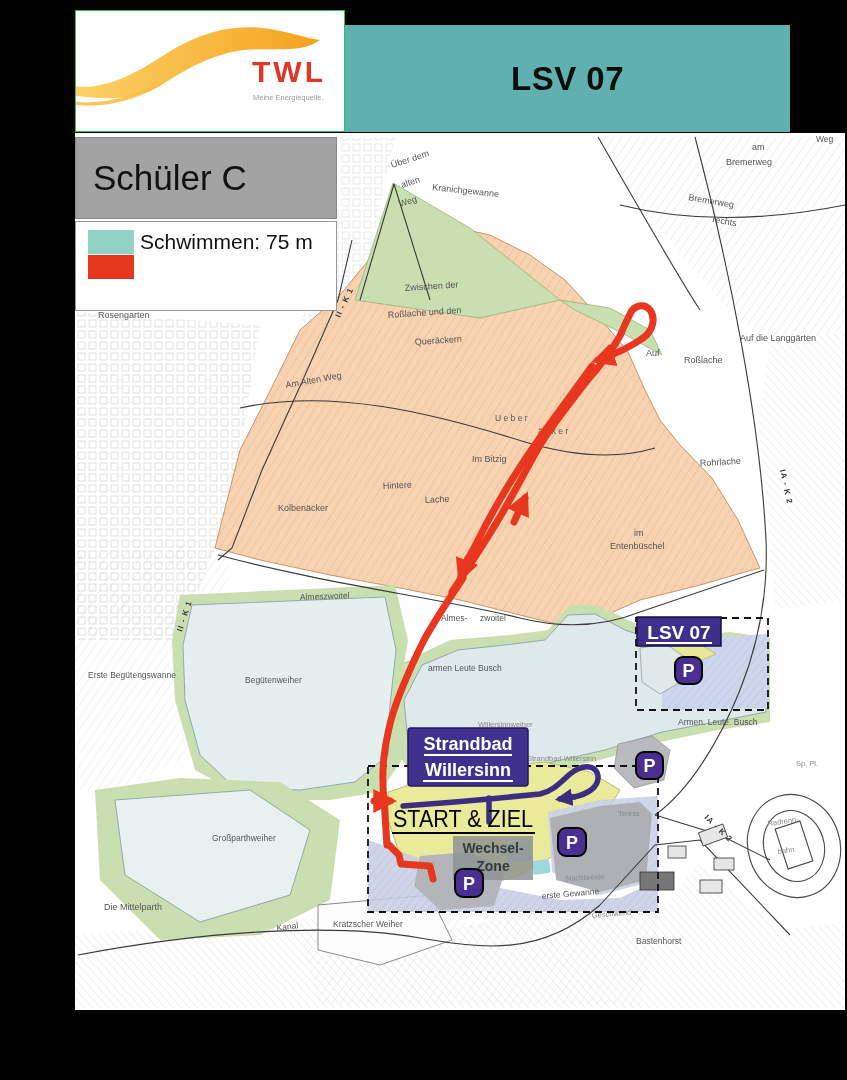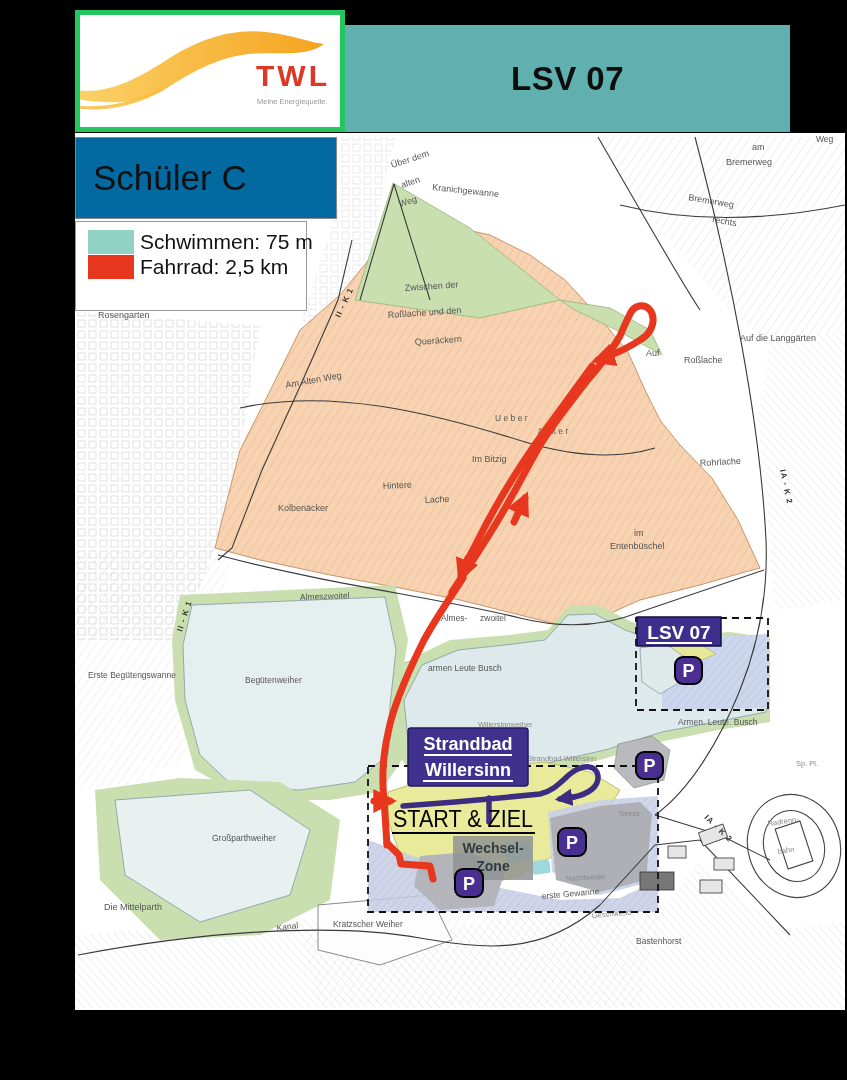--- a/index.html
+++ b/index.html
@@ -1,44 +1,44 @@
 <!DOCTYPE html>
 <html><head>
 <meta charset="utf-8">
 <style>
   html,body{margin:0;padding:0;background:#000;}
   .page{position:relative;width:847px;height:1080px;background:#000;overflow:hidden;
         font-family:"Liberation Sans",sans-serif;}
   
   .hdr-white{position:absolute;left:75px;top:10px;width:270px;height:122px;background:#fff;
-             border:5px solid #22c55e;box-sizing:border-box;overflow:hidden;}
+             border:1px solid #22c55e;box-sizing:border-box;overflow:hidden;}
   .hdr-white svg{position:absolute;left:0;top:0;}
   .twl-brand{position:absolute;left:176px;top:44px;font-size:30px;font-weight:bold;
              color:#dd3726;letter-spacing:3px;}
   .twl-tagline{position:absolute;left:177px;top:82px;font-size:7.5px;color:#9a9a9a;text-align:center;}
   .hdr-teal{position:absolute;left:345px;top:25px;width:445px;height:107px;background:#5fb0ae;
             display:flex;flex-direction:column;justify-content:center;text-align:center;}
   .hdr-teal .t1,.hdr-teal .t2{font-weight:bold;color:#0d0d0d;font-size:33px;line-height:1.2;letter-spacing:.5px;}
   
   .map{position:absolute;left:75px;top:133px;width:770px;height:877px;background:#fff;}
   .map svg{display:block;}
   text{font-family:"Liberation Sans",sans-serif;}
   .ml{font-size:9px;fill:#555;}
   .ml-xs{font-size:7.5px;fill:#8a8a8a;}
   .ml-sm{font-size:8.5px;fill:#555;}
   .ml-road{font-size:8px;fill:#333;letter-spacing:1px;font-weight:bold;}
   .startziel{font-size:24px;fill:#000;}
   .ovl-white{fill:#fff;font-weight:bold;}
   .wz{font-size:14px;font-weight:bold;fill:#333b3d;}
   .pp{font-size:18px;font-weight:bold;fill:#fff;}
   
-  .legend-cat{position:absolute;left:75px;top:137px;width:262px;height:82px;background:#0369a1;
+  .legend-cat{position:absolute;left:75px;top:137px;width:262px;height:82px;background:#a3a3a3;
               border:1px solid #888;box-sizing:border-box;display:flex;align-items:center;}
   .legend-cat span{font-size:35px;color:#111;padding-left:17px;}
-  .legend-box{position:absolute;left:75px;top:221px;width:232px;height:90px;background:#fff;
+  .legend-box{position:absolute;left:75px;top:221px;width:262px;height:90px;background:#fff;
               border:1px solid #999;box-sizing:border-box;padding:7px 0 0 12px;}
   .lrow{display:flex;align-items:center;height:25px;}
   .sw{width:46px;height:24px;flex:0 0 46px;}
   .sw-swim{background:#92d2c4;}
   .sw-bike{background:#e8371f;}
   .sw-run{background:#3d2d80;}
   .lrow .lt{font-size:21px;color:#111;padding-left:6px;white-space:nowrap;}
 </style>
 </head>
 <body>
@@ -280,17 +280,16 @@
   <div class="legend-cat">
     <span>Schüler C</span>
   </div>
   <div class="legend-box">
     <div class="lrow">
       <div class="sw sw-swim"></div>
       <div class="lt">Schwimmen: 75 m</div>
     </div>
     <div class="lrow">
       <div class="sw sw-bike"></div>
-      <div class="lt">Fahrrad: 2,5 km</div>
     </div>
   </div>
 
 </div>
 
 </body></html>

